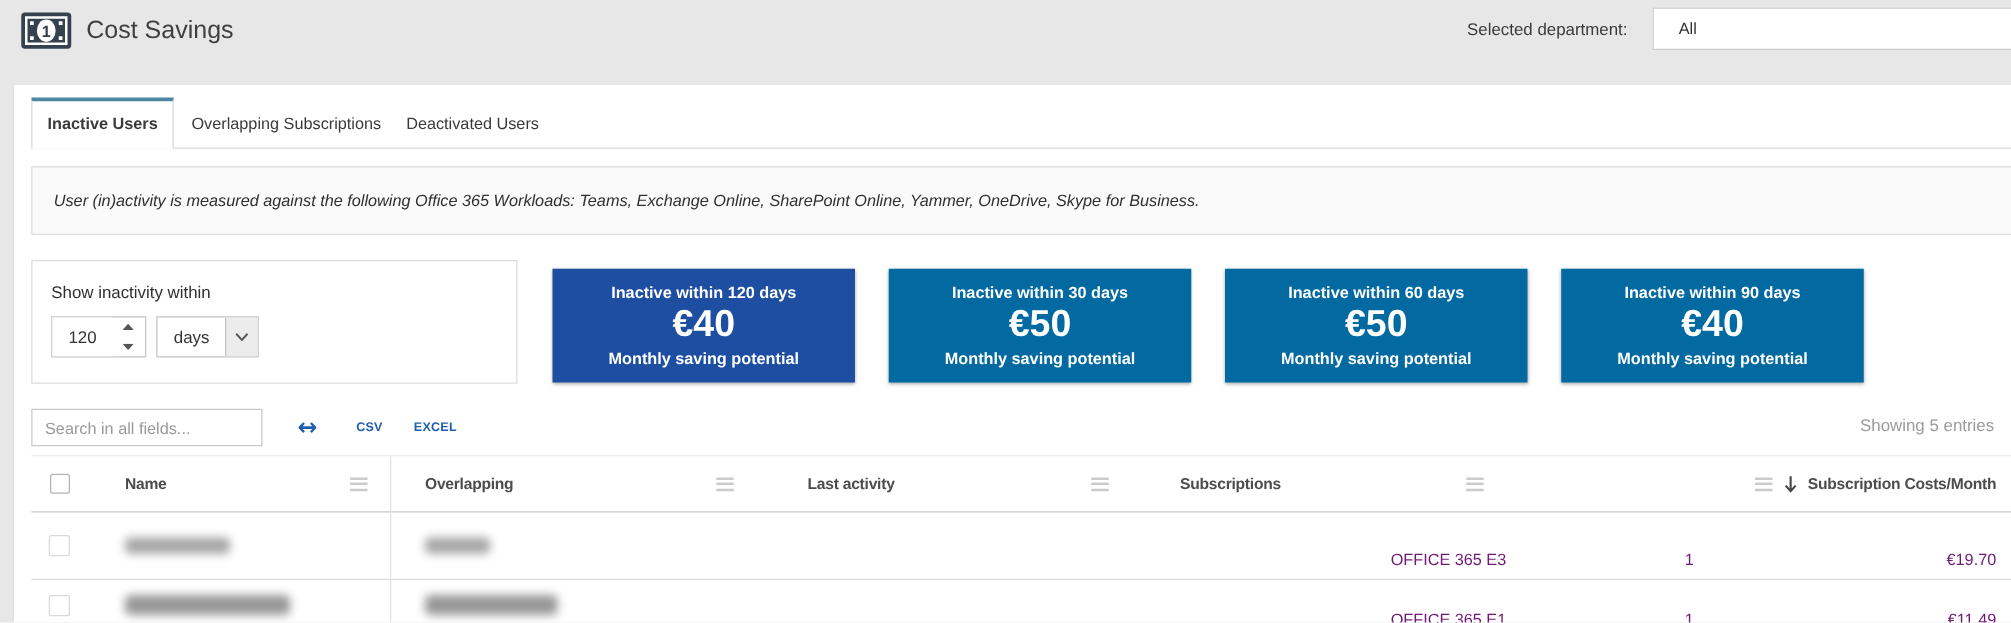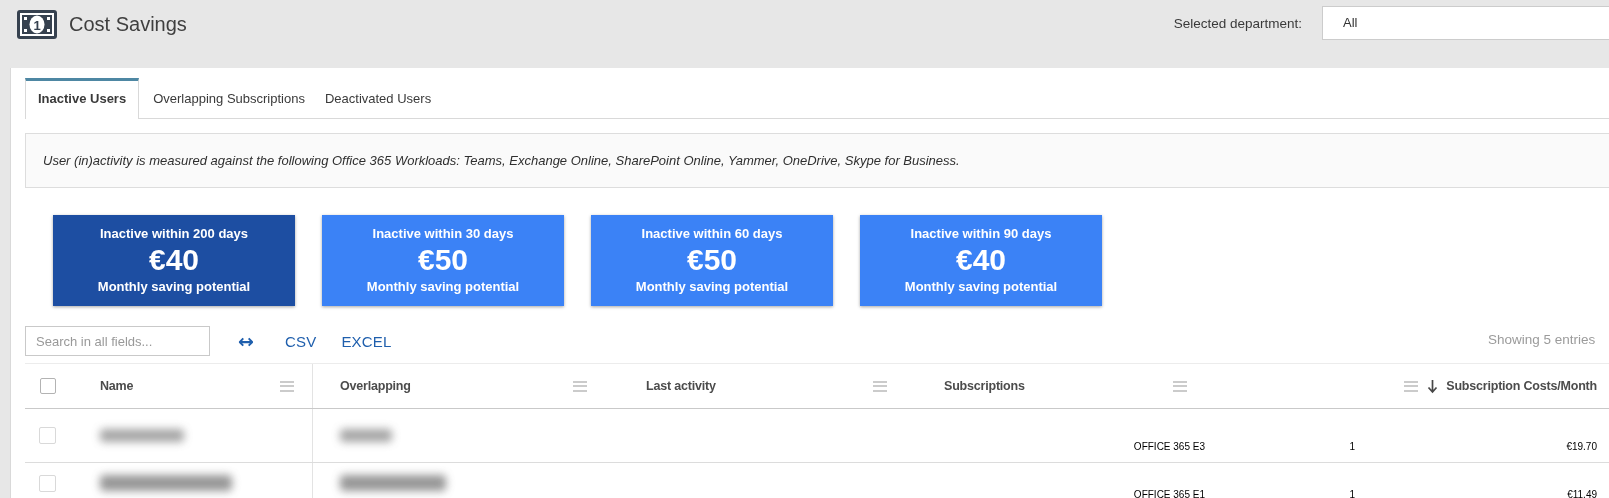--- a/index.html
+++ b/index.html
@@ -58,35 +58,35 @@
   .unit-chevron { width:26px; background:#ececec; border-left:1px solid #c4c4c4; display:flex; align-items:center; justify-content:center; }
 
   
   .cards { margin-left:28px; margin-top:7px; display:flex; gap:27px; }
   .kpi-card {
     width:242px; height:91px; display:flex; flex-direction:column; justify-content:space-between;
     align-items:center; text-align:center; padding:11px 6px 12px; color:#fff;
     box-shadow:0 1px 3px rgba(0,0,0,0.35); cursor:pointer;
   }
   .kpi-card.dark { background:#1d4ea2; }
-  .kpi-card.light { background:#3b82f6;justify-content:space-between; }
+  .kpi-card.light { background:#0369a1;justify-content:space-between; }
   .kpi-title { font-size:13px; font-weight:bold; }
   .kpi-value { font-size:30px; font-weight:bold; line-height:30px; }
   .kpi-caption { font-size:13px; font-weight:bold; }
 
   
   .toolbar { margin-top:20px; height:30px; display:flex; align-items:center; position:relative; }
   .search-input {
     width:185px; height:30px; border:1px solid #c9c9c9; padding:0 10px;
     font-size:13px; color:#333; font-family:inherit; outline:none; background:#fff;
   }
   .search-input::placeholder { color:#999; }
   .swap-icon { margin-left:28px; color:#1f5fad; font-size:19px; font-weight:bold; line-height:19px;
     font-family:"DejaVu Sans", sans-serif; cursor:pointer; }
-  .export-link { color:#1f5fad; font-weight:normal; font-size:15px; letter-spacing:0.2px; cursor:pointer; }
+  .export-link { color:#1f5fad; font-weight:bold; font-size:10px; letter-spacing:0.2px; cursor:pointer; }
   .export-link.csv { margin-left:31px; }
   .export-link.excel { margin-left:25px; }
   .showing { position:absolute; left:1463px; top:6px; color:#9b9b9b; font-size:13.5px; white-space:nowrap; }
 
   
   .grid { margin-top:7px; }
   .grid-header { display:flex; height:46px; border-top:1px solid #ececec; border-bottom:1px solid #c9c9c9; align-items:center; }
   .grid-row { display:flex; height:54px; border-bottom:1px solid #dcdcdc; align-items:center; }
   .grid-row.r2 { height:40px; border-bottom:none; align-items:center; }
   .col { display:flex; align-items:center; height:100%; }
@@ -98,21 +98,21 @@
   .col-nsubs { width:195px; justify-content:flex-end; padding-right:45px; }
   .col-cost { flex:1; justify-content:flex-end; padding-right:102px; }
   .hdr-label { font-size:12.5px; font-weight:bold; color:#4c4c4c; letter-spacing:-0.2px; white-space:nowrap; }
   .hdr-spacer { flex:1; }
   .menu-icon { width:14px; height:11px; display:flex; flex-direction:column; justify-content:space-between; cursor:pointer; margin-right:18px; }
   .menu-icon i { display:block; height:2px; background:#cbcbcb; }
   .col-nsubs .menu-icon, .col-cost .menu-icon { margin-right:8px; }
   .sort-icon { margin-right:7px; display:flex; align-items:center; }
   .checkbox { width:16px; height:16px; border:1px solid #b3b3b3; border-radius:2px; background:#fff; cursor:pointer; }
   .grid-row .checkbox { width:17px; height:17px; border-color:#d9d9d9; }
-  .cell-text { font-size:10px; color:#000000; white-space:nowrap;margin-top:22px; }
+  .cell-text { font-size:13px; color:#701a75; white-space:nowrap;margin-top:22px; }
   .redacted { background:#8f8f8f; border-radius:4px; filter:blur(4px); opacity:0.8; }
   .red-name1 { width:84px; height:13px; }
   .red-dept1 { width:52px; height:13px; }
   .red-name2 { width:132px; height:16px; background:#7d7d7d; }
   .red-dept2 { width:106px; height:16px; background:#7d7d7d; }
 </style>
 </head>
 <body>
 
 <div class="topbar">
@@ -137,24 +137,52 @@
 
   <div class="tabstrip">
     <div class="tab active">Inactive Users</div>
     <div class="tab t2">Overlapping Subscriptions</div>
     <div class="tab">Deactivated Users</div>
   </div>
 
   <div class="banner">User (in)activity is measured against the following Office 365 Workloads: Teams, Exchange Online, SharePoint Online, Yammer, OneDrive, Skype for Business.</div>
 
   <div class="filter-row">
+    <div class="filter-panel">
+      <div class="filter-label">Show inactivity within</div>
+      <div class="filter-inputs">
+        <div class="num-input-wrap">
+          <input class="num-input" value="120" style="">
+          <div class="spinner">
+            <div class="spin-btn">
+              <svg width="9" height="5" viewBox="0 0 9 5">
+                  <path d="M0 5 L4.5 0 L9 5 Z" fill="#555"></path>
+                </svg>
+            </div>
+            <div class="spin-btn">
+              <svg width="9" height="5" viewBox="0 0 9 5">
+                  <path d="M0 0 L4.5 5 L9 0 Z" fill="#555"></path>
+                </svg>
+            </div>
+          </div>
+        </div>
+        <div class="unit-select">
+          <div class="unit-text">days</div>
+          <div class="unit-chevron">
+            <svg width="11" height="7" viewBox="0 0 11 7">
+                <polyline points="1,1 5.5,6 10,1" fill="none" stroke="#5a5a5a" stroke-width="1.6"></polyline>
+              </svg>
+          </div>
+        </div>
+      </div>
+    </div>
 
     <div class="cards">
       <div class="kpi-card dark">
-        <div class="kpi-title">Inactive within 200 days</div>
+        <div class="kpi-title">Inactive within 120 days</div>
         <div class="kpi-value">€40</div>
         <div class="kpi-caption">Monthly saving potential</div>
       </div>
       <div class="kpi-card light">
         <div class="kpi-title">Inactive within 30 days</div>
         <div class="kpi-value">€50</div>
         <div class="kpi-caption">Monthly saving potential</div>
       </div>
       <div class="kpi-card light">
         <div class="kpi-title">Inactive within 60 days</div>

